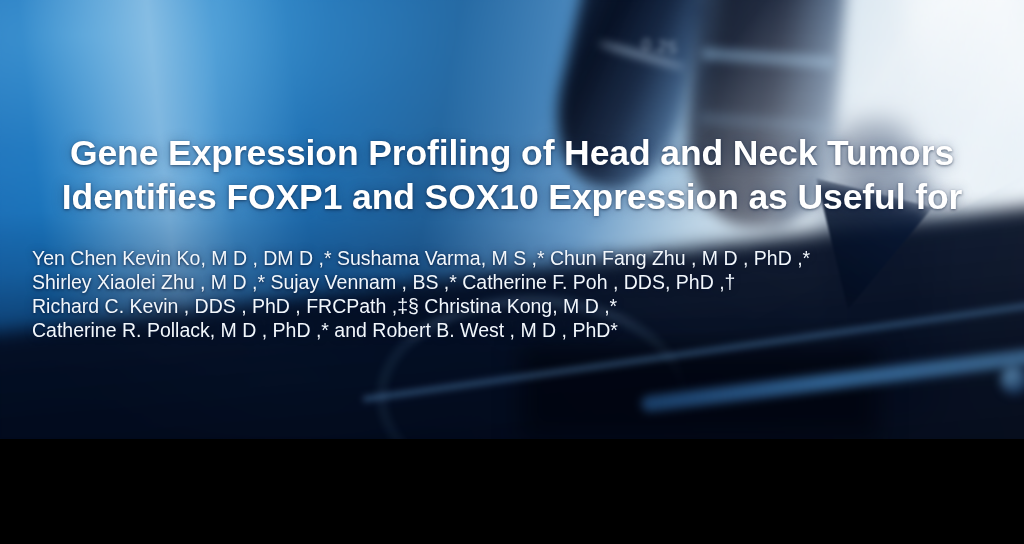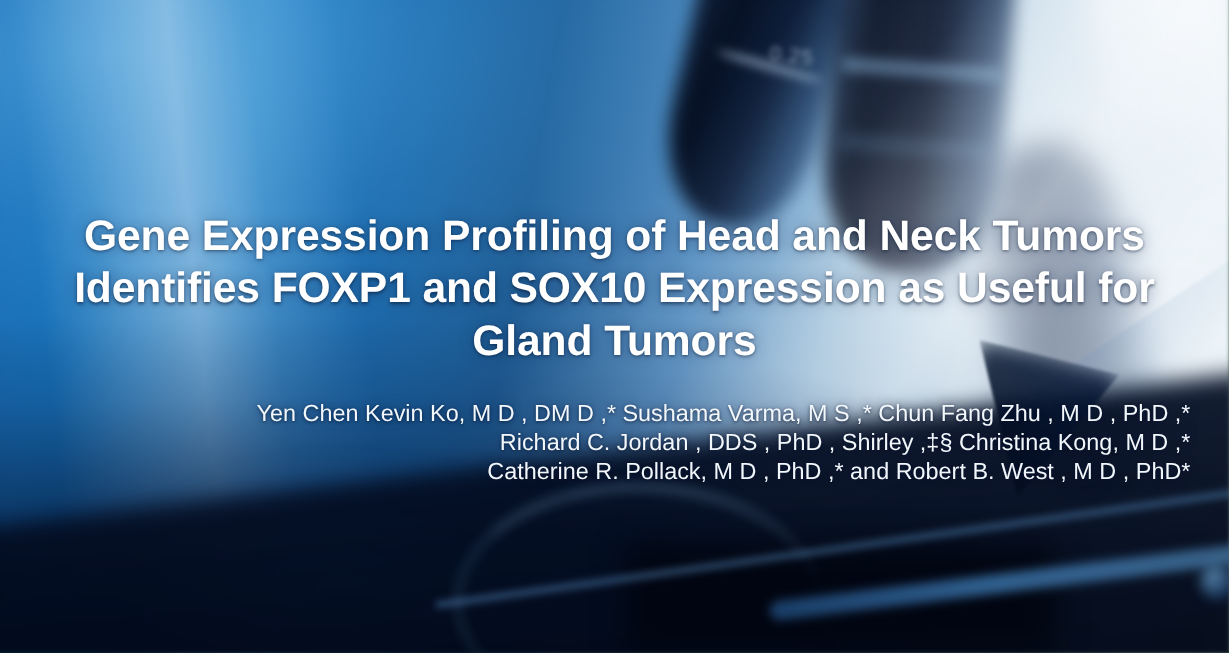--- a/index.html
+++ b/index.html
@@ -4,24 +4,24 @@
 <title>Title Slide</title>
 <style>
   html, body {
     margin: 0;
     padding: 0;
     background: #000;
   }
   #slide {
     position: relative;
     width: 1024px;
-    height: 544px;
+    height: 439px;
     overflow: hidden;
     font-family: "Liberation Sans", sans-serif;
-    background: #14532d;
+    background: #ef4444;
   }
 
   
   .bg-layer {
     position: absolute;
     inset: 0;
     pointer-events: none;
   }
 
   
@@ -324,21 +324,21 @@
     letter-spacing: -0.1px;
     text-shadow:
       0 1px 3px rgba(4,18,44,0.55),
       0 0 12px rgba(10,40,80,0.35);
   }
   .title-line { display: block; white-space: nowrap; }
 
   .authors {
     margin-top: 27px;
     width: 960px;
-    text-align: right;
+    text-align: left;
     color: #f2f7fc;
     font-weight: normal;
     font-size: 19.5px;
     line-height: 24px;
     text-shadow:
       0 1px 3px rgba(4,18,44,0.70),
       0 0 9px rgba(8,34,70,0.45);
   }
   .author-line { display: block; white-space: nowrap; }
 </style>
@@ -376,23 +376,23 @@
   <div class="stage-knob"></div>
   <div class="stage-curve"></div>
 
   <div class="bg-layer bg-softness"></div>
 
   <div class="content">
 
     <div class="title">
       <span class="title-line">Gene Expression Profiling of Head and Neck Tumors</span>
       <span class="title-line">Identifies FOXP1 and SOX10 Expression as Useful for</span>
-      <span class="title-line">Gland Tumors</span>
     </div>
 
     <div class="authors">
       <span class="author-line">Yen Chen Kevin Ko, M D , DM D ,* Sushama Varma, M S ,* Chun Fang Zhu , M D , PhD ,*</span>
-      <span class="author-line">Richard C. Jordan , DDS , PhD , Shirley ,‡§ Christina Kong, M D ,*</span>
+      <span class="author-line">Shirley Xiaolei Zhu , M D ,* Sujay Vennam , BS ,* Catherine F. Poh , DDS, PhD ,†</span>
+      <span class="author-line">Richard C. Kevin , DDS , PhD , FRCPath ,‡§ Christina Kong, M D ,*</span>
       <span class="author-line">Catherine R. Pollack, M D , PhD ,* and Robert B. West , M D , PhD*</span>
     </div>
 
   </div>
 </div>
 
 </body></html>

